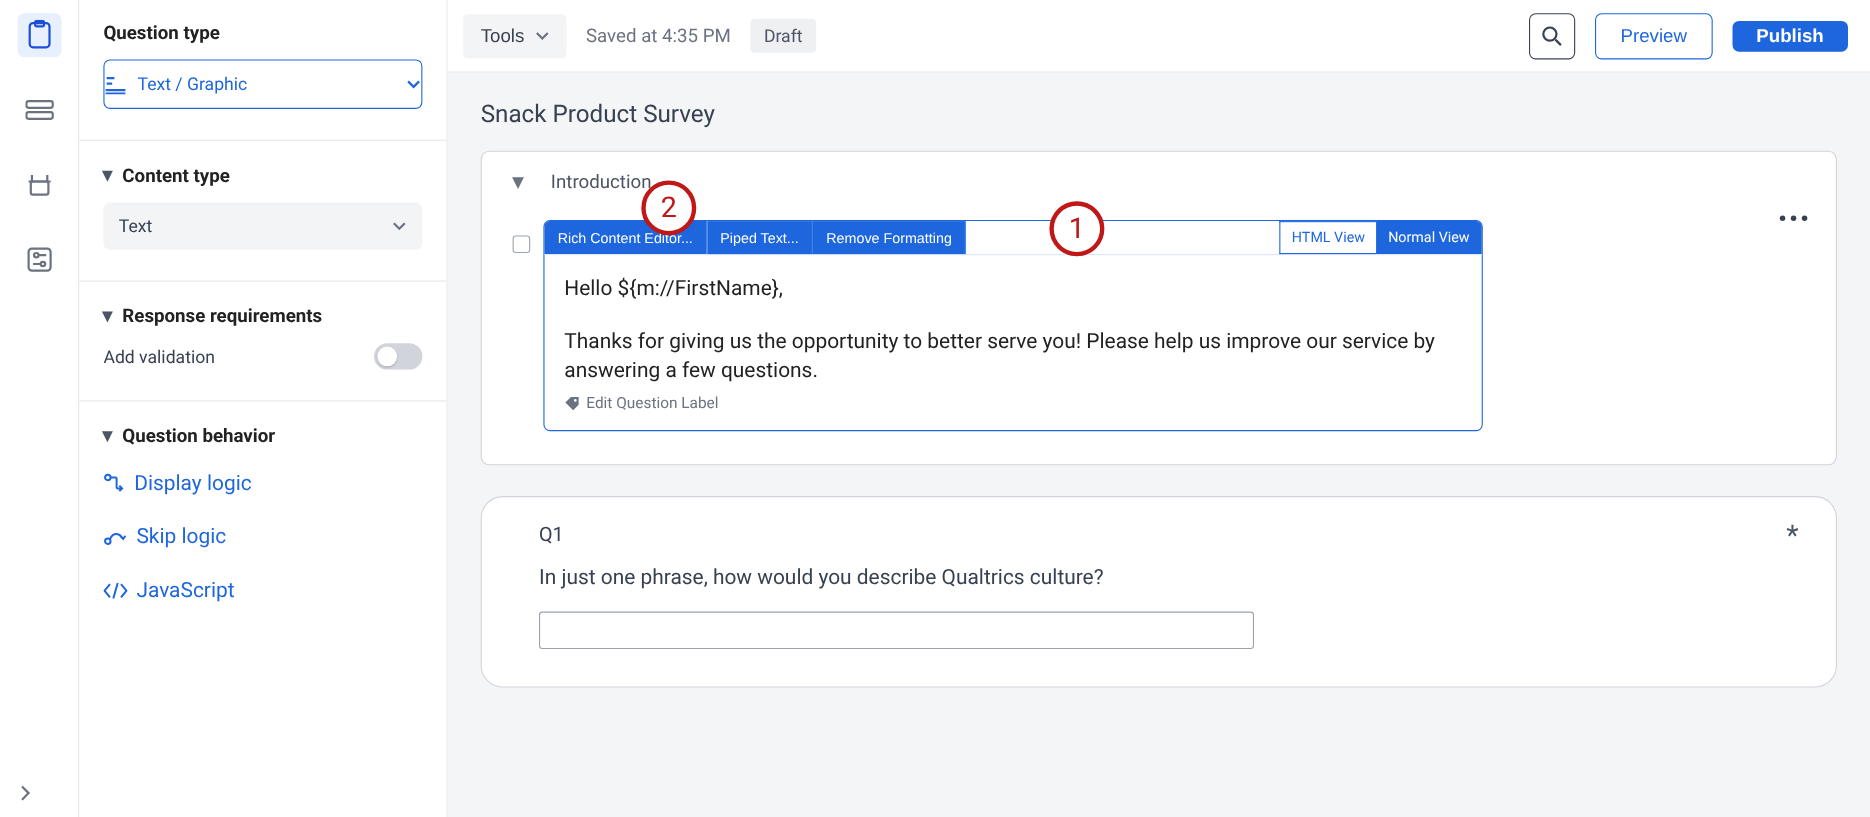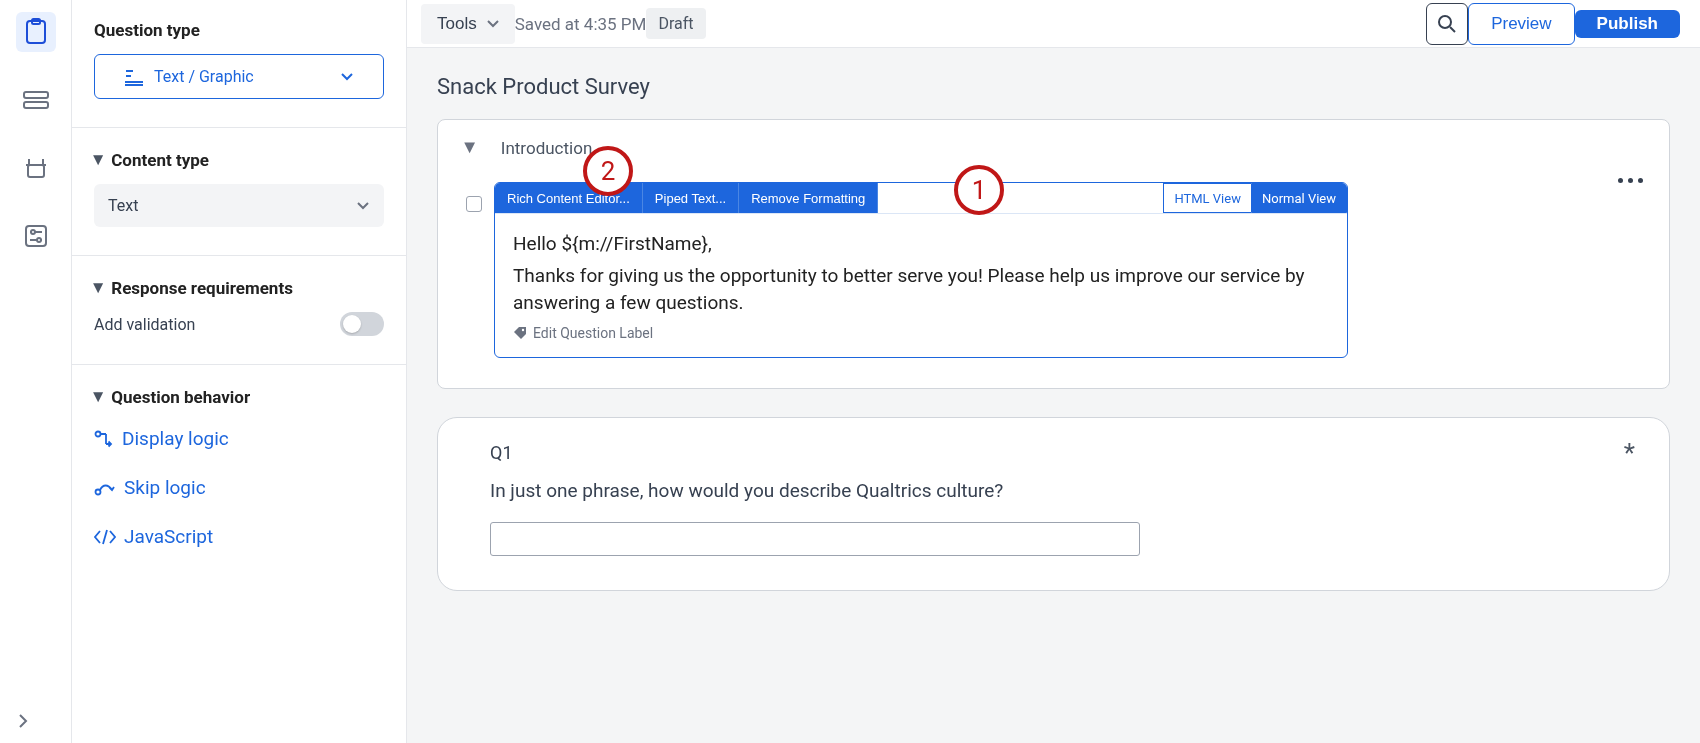--- a/index.html
+++ b/index.html
@@ -54,21 +54,21 @@
   margin-bottom:28px;
 }
 .side-panel h2{
   font-size:17px;
   font-weight:700;
   margin-bottom:14px;
 }
 .qtype-select{
   border:1.5px solid #1d66dd;
   border-radius:6px;
-  padding:12px 29px;
+  padding:12px 0;
   display:flex;
   align-items:center;
   color:#1d66dd;
   font-size:16px;
   cursor:pointer;
   margin-bottom:28px;
 }
 .qtype-select .qtype-label{flex:1;margin-left:10px;}
 .section-header{
   display:flex;align-items:center;gap:8px;
@@ -113,23 +113,24 @@
   color:#1d66dd;font-size:19px;cursor:pointer;
 }
 .behavior-item svg{flex:0 0 auto;}
 .main{
   flex:1;display:flex;flex-direction:column;
   background:#f4f5f6;
 }
 .topbar{
   background:#fff;
   border-bottom:1px solid #e5e7eb;
-  height:48px;
+  height:66px;
   display:flex;align-items:center;
   padding:0 20px 0 14px;
+  gap:18px;
 }
 .tools-btn{
   background:#f3f4f6;border:none;border-radius:4px;
   padding:10px 16px;font-size:17px;color:#374151;
   display:flex;align-items:center;gap:10px;cursor:pointer;
 }
 .saved-text{color:#6b7280;font-size:17px;}
 .draft-badge{
   background:#eef0f2;color:#4b5563;border-radius:4px;
   padding:6px 12px;font-size:16px;
@@ -194,21 +195,21 @@
   border:1px solid #1d66dd;padding:0 10px;font-size:13px;
   display:flex;align-items:center;cursor:pointer;
 }
 .view-toggle .vbtn.html{background:#fff;color:#1d66dd;border-right:none;}
 .view-toggle .vbtn.normal{background:#1d66dd;color:#fff;border-top-right-radius:5px;}
 .question-body{
   border-top:1px solid #dbe6f6;
   padding:16px 18px 14px 18px;
   font-size:19px;color:#222;line-height:1.45;
 }
-.question-body .para{margin-bottom:4px;}
+.question-body .para{margin-bottom:20px;}
 .edit-label{
   display:flex;align-items:center;gap:6px;
   font-size:14px;color:#6b7280;margin-top:6px;cursor:pointer;
 }
 .question-card{
   background:#fff;border:1px solid #d1d5db;border-radius:20px;
   padding:24px 42px 30px 52px;position:relative;
 }
 .qid{font-size:18px;color:#374151;margin-bottom:16px;}
 .star{position:absolute;right:34px;top:20px;font-size:26px;color:#4b5563;}

